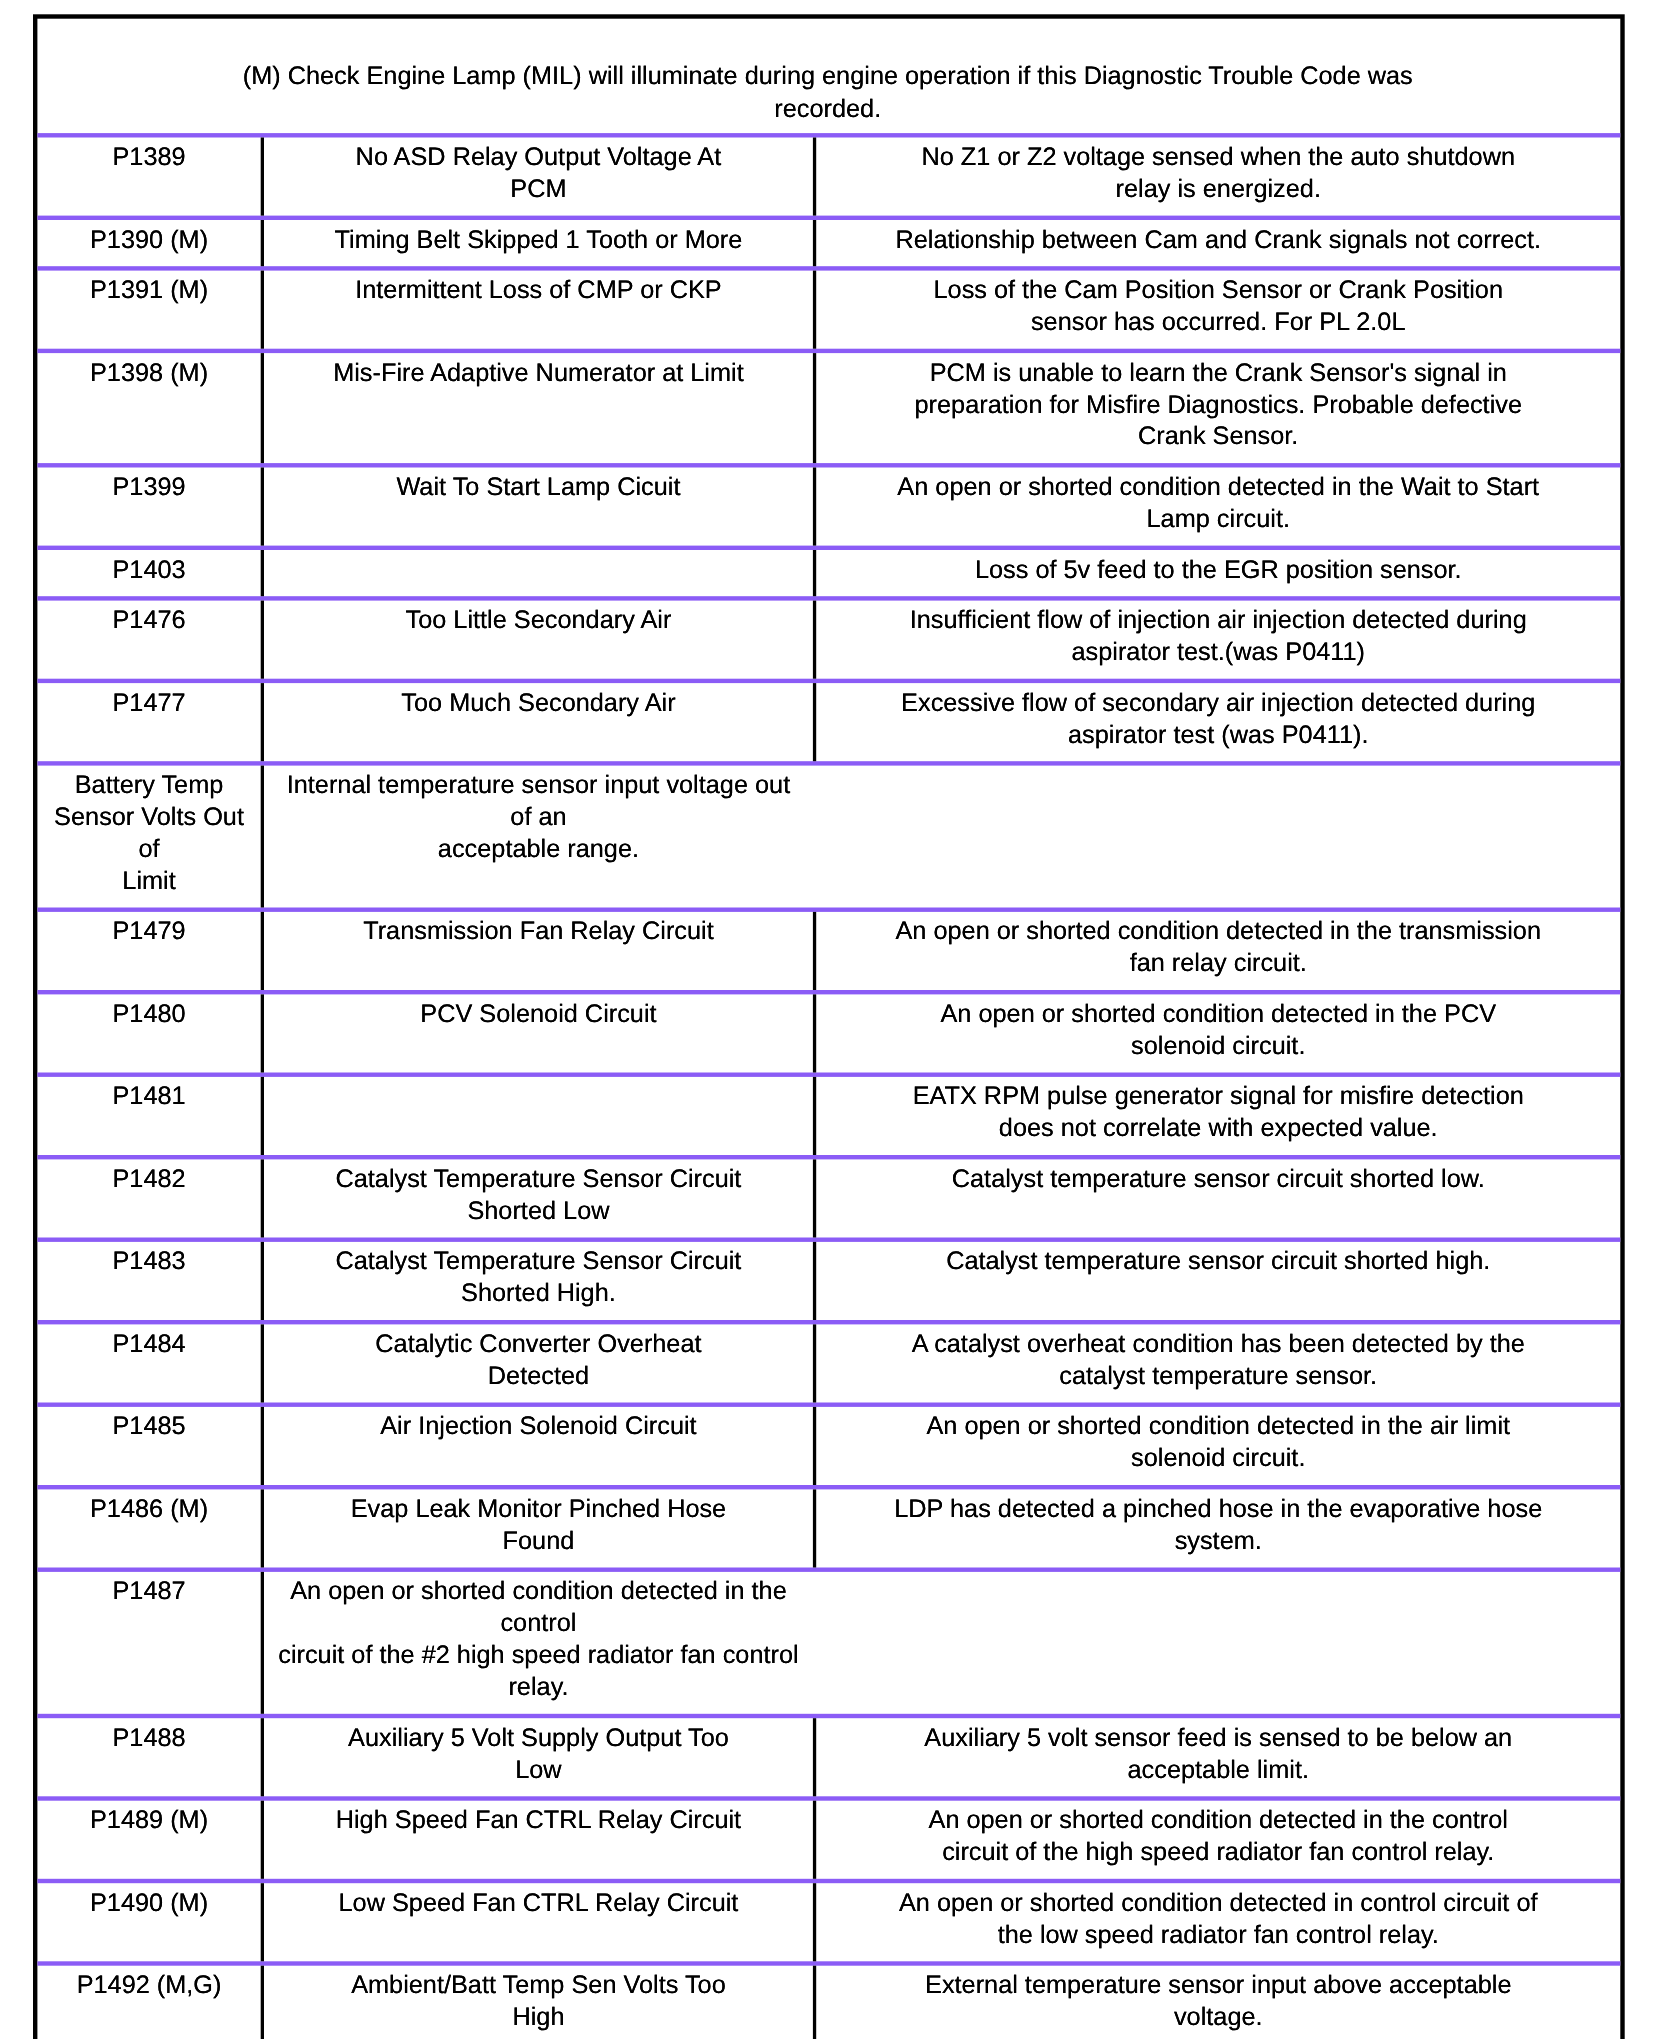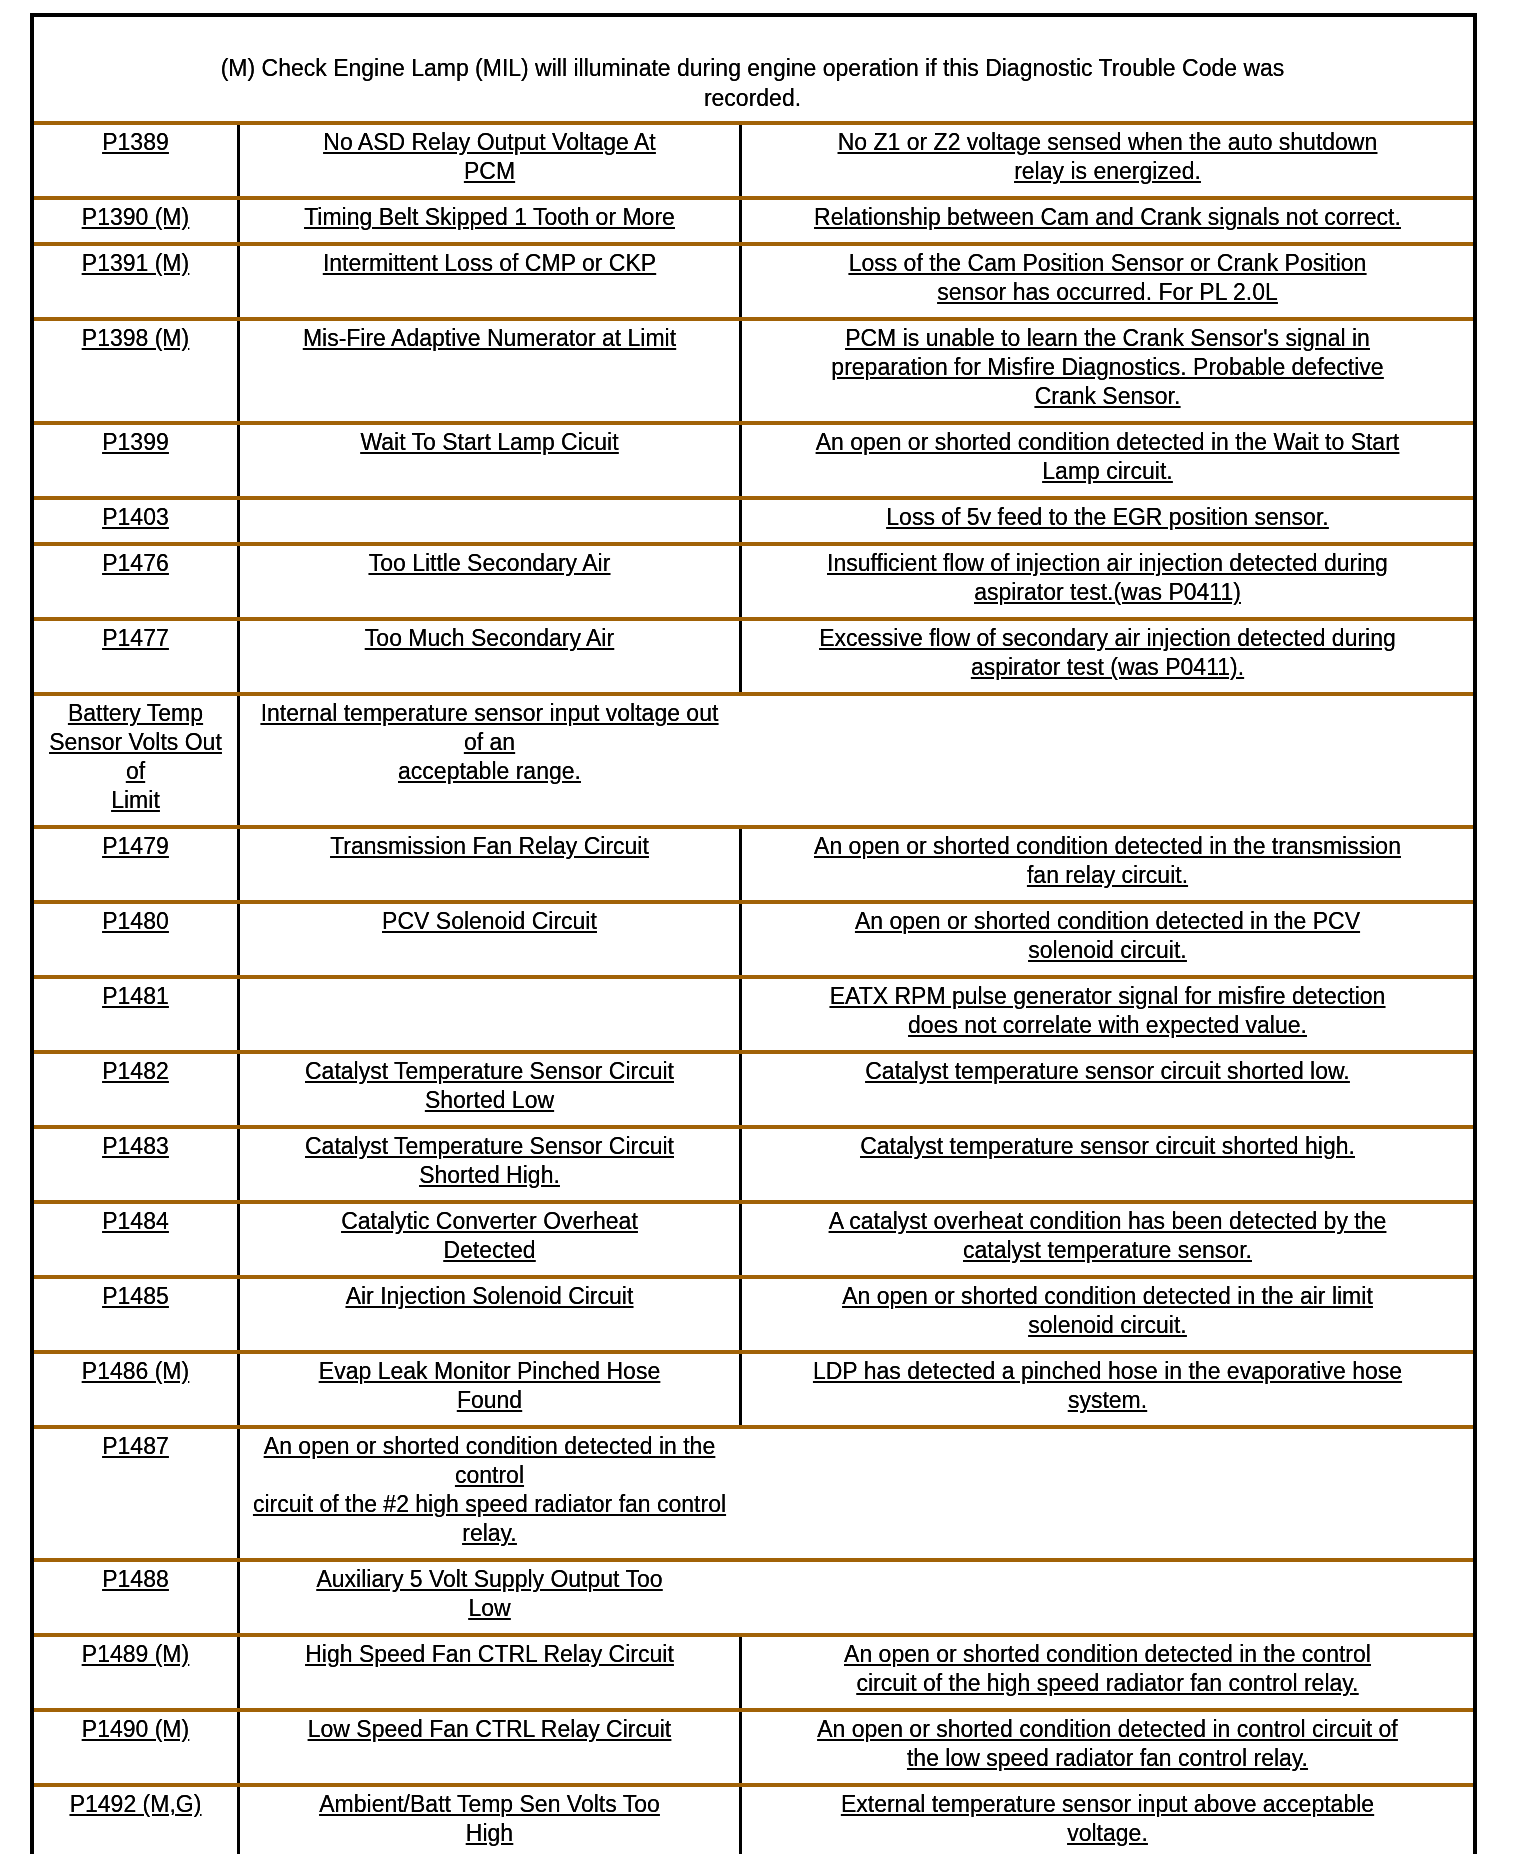--- a/index.html
+++ b/index.html
@@ -33,22 +33,21 @@
     padding: 6px 12px 8px 10px;
     font-size: 23px;
     line-height: 30px;
     white-space: pre-line;
     text-align: center;
     text-shadow: 0 0 0.6px #000;
   }
   .row {
     display: grid;
     grid-template-columns: 203px 502px 1fr;
-    border-top: 4px solid #a16207;
-    text-decoration: underline;
+    border-top: 4px solid #8b5cf6;
   }
   .cell {
     padding: 3px 10px 10px 10px;
     font-size: 23px;
     line-height: 29px;
     text-align: center;
     white-space: pre-line;
     box-sizing: border-box;
     text-shadow: 0 0 0.6px #000;
   }
@@ -190,20 +189,22 @@
   <div class="row">
     <div class="cell">P1487</div>
     <div class="cell">An open or shorted condition detected in the control
 circuit of the #2 high speed radiator fan control relay.</div>
   </div>
 
   <div class="row">
     <div class="cell">P1488</div>
     <div class="cell">Auxiliary 5 Volt Supply Output Too
 Low</div>
+    <div class="cell">Auxiliary 5 volt sensor feed is sensed to be below an
+acceptable limit.</div>
   </div>
 
   <div class="row">
     <div class="cell">P1489 (M)</div>
     <div class="cell">High Speed Fan CTRL Relay Circuit</div>
     <div class="cell">An open or shorted condition detected in the control
 circuit of the high speed radiator fan control relay.</div>
   </div>
 
   <div class="row">

